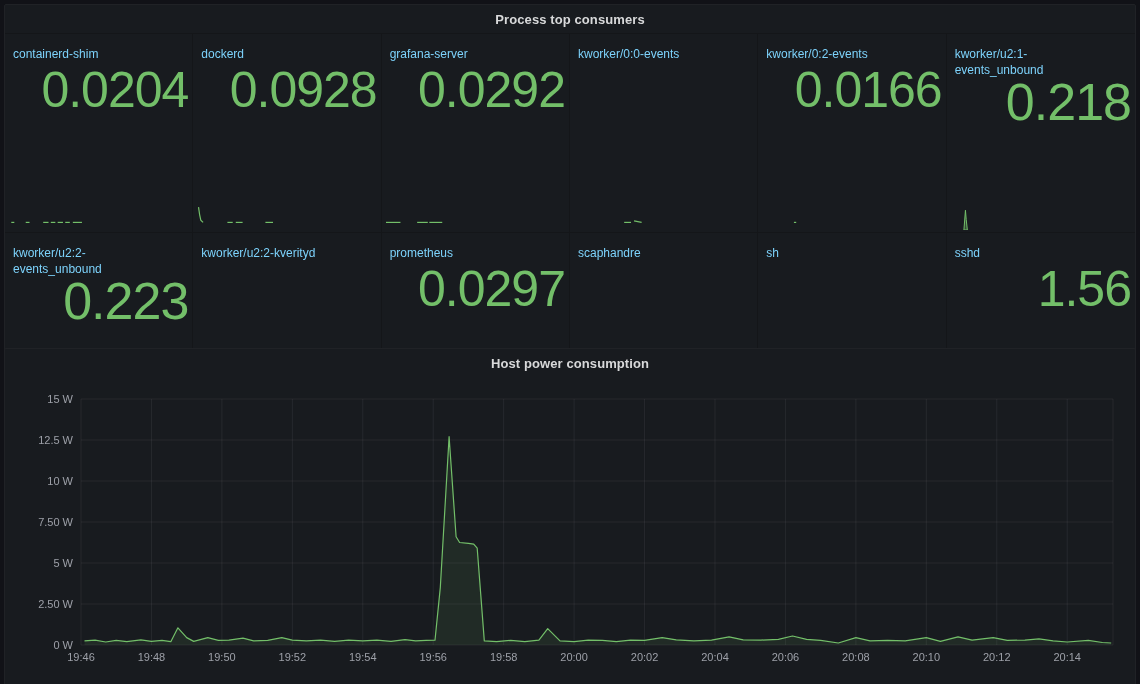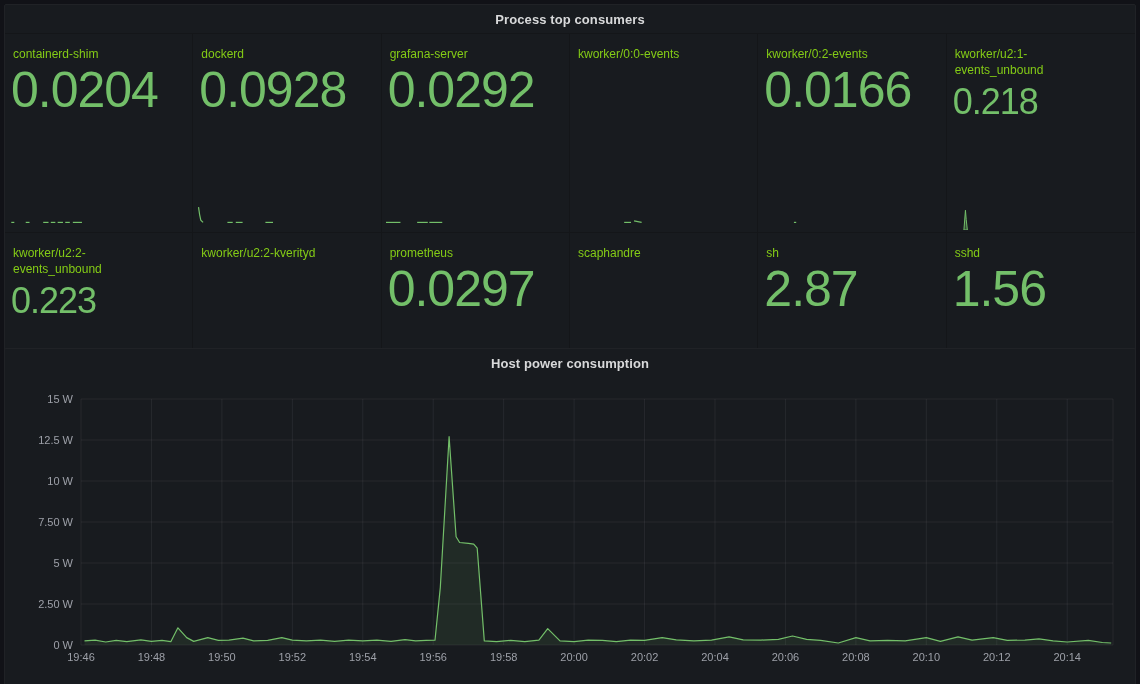--- a/index.html
+++ b/index.html
@@ -7,24 +7,24 @@
               font-family:"Liberation Sans", sans-serif; }
   .panel { position:absolute; background:var(--panel-bg,#181b1f); border:1px solid #202226; border-radius:2px; }
   #panel-process { left:4px; top:4px; width:1132px; height:428px; }
   #panel-power   { left:4px; top:348px; width:1132px; height:338px; }
   .panel-header { height:28px; display:flex; align-items:center; justify-content:center;
                   color:#d8d9da; font-size:13px; font-weight:700; letter-spacing:.1px; cursor:pointer; }
   .stat-grid { position:absolute; left:0; top:28px; right:0; bottom:0;
                display:grid; grid-template-columns:repeat(6,1fr); grid-template-rows:1fr 1fr; }
   .stat-cell { position:relative; border-right:1px solid #141619; border-top:1px solid #141619; overflow:hidden; }
   .stat-cell:nth-child(6n) { border-right:none; }
-  .stat-label { margin:12px 8px 0 8px; color:#84cc16; font-size:12px; line-height:16px; white-space:pre-line; }
+  .stat-label { margin:12px 8px 0 8px; color:#7dd3fc; font-size:12px; line-height:16px; white-space:pre-line; }
   .stat-value { margin:0 4px 0 6px; color:var(--green,#73bf69); font-size:50px; line-height:56px;
-                font-weight:500; letter-spacing:-1px; }
-  .two-line .stat-value { font-size:36px; line-height:48px; }
+                font-weight:500; letter-spacing:-1px;text-align:right; }
+  .two-line .stat-value { font-size:52px; line-height:48px; }
   .spark { position:absolute; left:4px; right:4px; bottom:2px; height:76px; pointer-events:none; }
   #power-chart { position:absolute; left:0; top:28px; }
   text.tick { fill:#9da0a8; font-size:11px; font-family:"Liberation Sans",sans-serif; }
 </style>
 </head>
 <body>
 
 <div class="panel" id="panel-process">
   <div class="panel-header">Process top consumers</div>
   <div class="stat-grid">
@@ -105,21 +105,20 @@
             <polyline points="75,94 95,94" fill="none" stroke="#73bf69" stroke-width="1.2" vector-effect="non-scaling-stroke"></polyline>
           </svg>
   </div><div class="stat-cell">
     <div class="stat-label">scaphandre</div>
     <svg class="spark" viewBox="0 0 100 100" preserveAspectRatio="none">
             <polyline points="0,91 5,90 10,84 14.000000000000002,88 20,90 27,91 33,92" fill="none" stroke="#73bf69" stroke-width="1.2" vector-effect="non-scaling-stroke"></polyline>
             <polyline points="39,90 45,89 52,90 57.99999999999999,88 64,90 70,91 76,90 82,85 86,90 91,92" fill="none" stroke="#73bf69" stroke-width="1.2" vector-effect="non-scaling-stroke"></polyline>
           </svg>
   </div><div class="stat-cell">
     <div class="stat-label">sh</div>
-    <div class="stat-value">2.87</div>
     <svg class="spark" viewBox="0 0 100 100" preserveAspectRatio="none">
             <polygon points="24.5,100 26,4 28.499999999999996,2 30.5,100" fill="rgba(115,191,105,0.30)" stroke="#73bf69" stroke-width="1" vector-effect="non-scaling-stroke"></polygon>
             <polyline points="66,94 69,94" fill="none" stroke="#73bf69" stroke-width="1.2" vector-effect="non-scaling-stroke"></polyline>
             <polyline points="93,90 96,93 99,95" fill="none" stroke="#73bf69" stroke-width="1.2" vector-effect="non-scaling-stroke"></polyline>
           </svg>
   </div><div class="stat-cell">
     <div class="stat-label">sshd</div>
     <div class="stat-value">1.56</div>
     <svg class="spark" viewBox="0 0 100 100" preserveAspectRatio="none">
             <polygon points="16.5,100 19.5,3 21,40 23.5,100" fill="rgba(115,191,105,0.30)" stroke="#73bf69" stroke-width="1" vector-effect="non-scaling-stroke"></polygon>

